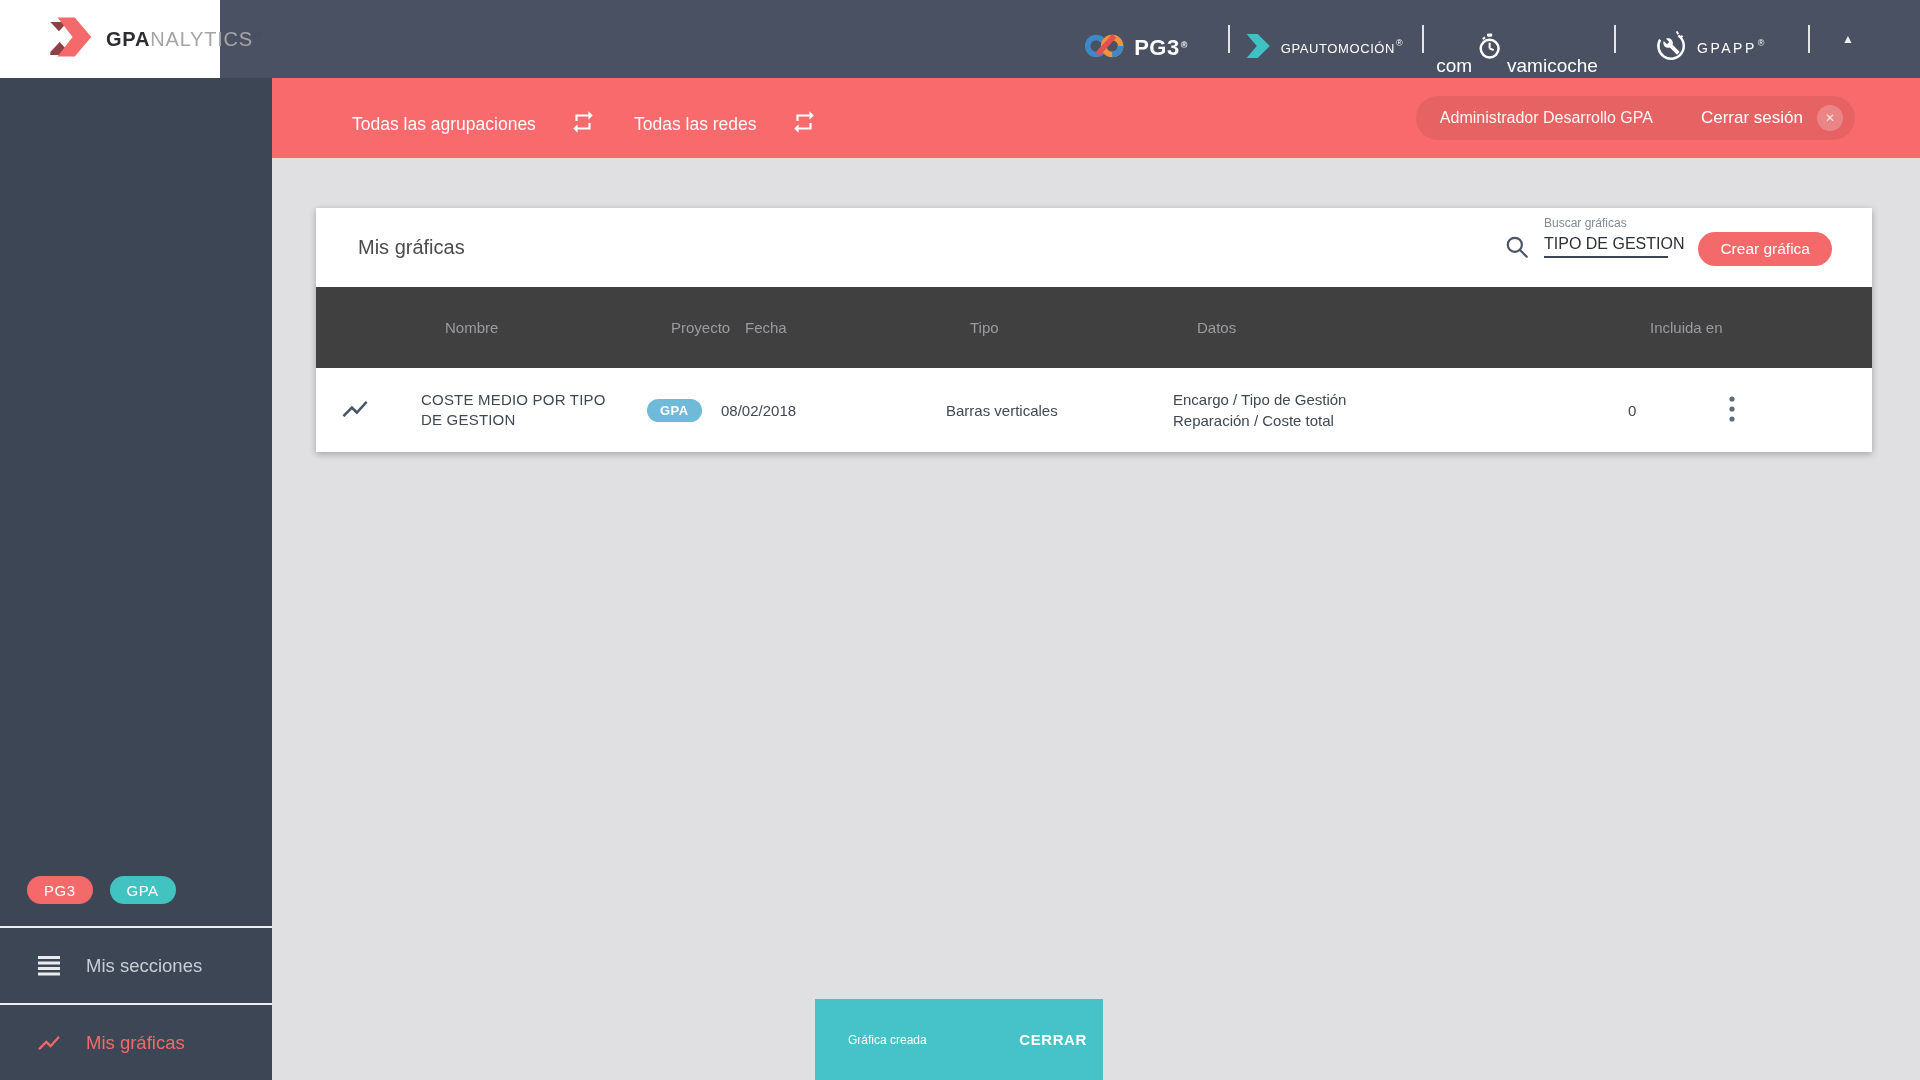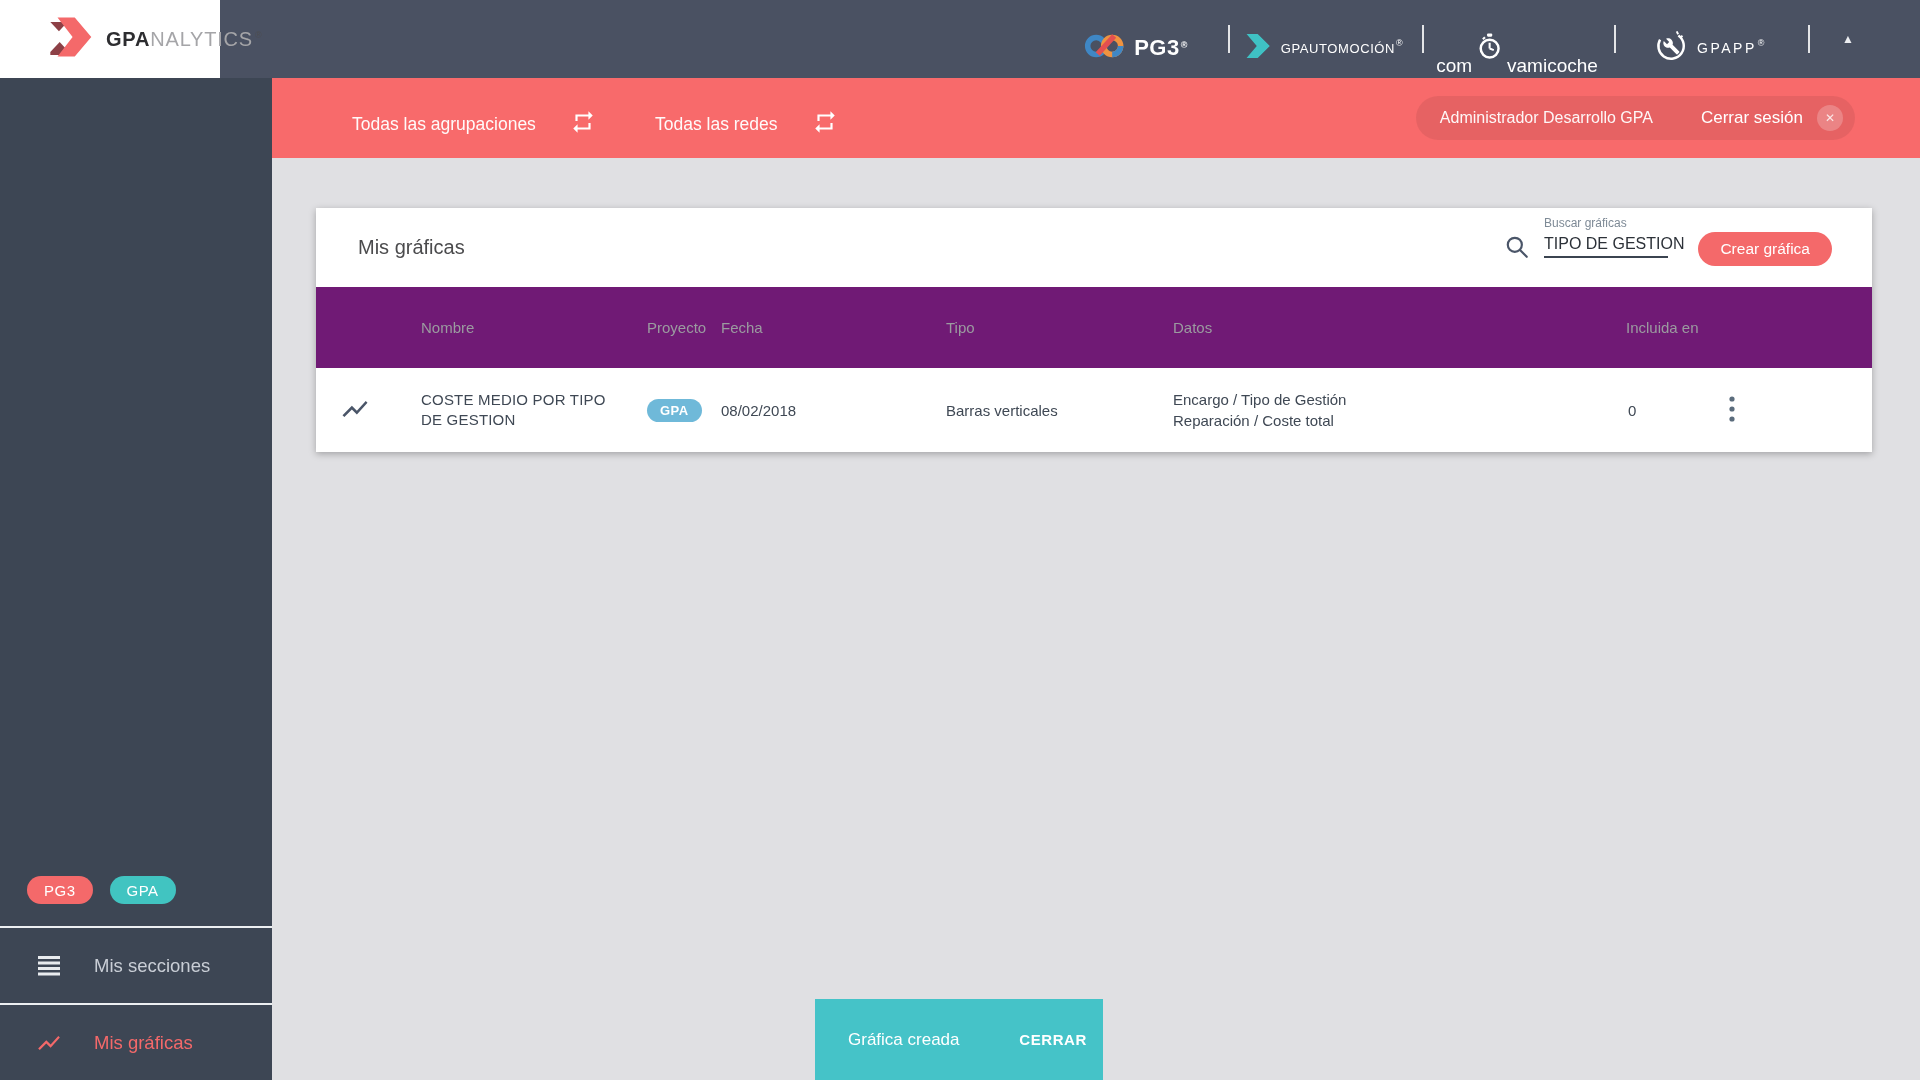--- a/index.html
+++ b/index.html
@@ -24,39 +24,39 @@
   .coche-label { font-size:19px;margin-top:36px; }
   .gpapp-label { font-size:14px; letter-spacing:2.5px; }
   .vdiv { position:absolute; top:25px; width:2px; height:28px; background:rgba(255,255,255,.85); }
   .collapse-btn { position:absolute; left:1848px; top:0; height:78px; display:flex; align-items:center;
                   transform:translateX(-50%); color:#eceef1; font-size:12px; cursor:pointer; }
 
   
   .filterbar { position:absolute; left:272px; top:78px; width:1648px; height:80px; background:#f86a6b; }
   .filter-group { position:absolute; top:0; height:92px; display:flex; align-items:center; gap:34px;
                   color:rgba(255,255,255,.97); font-size:17.5px; cursor:pointer; }
-  .fg-1 { left:80px; } .fg-2 { left:383px; }
+  .fg-1 { left:80px; } .fg-2 { left:362px; }
   .session-pill { position:absolute; right:65px; top:18px; height:44px; border-radius:22px;
                   background:rgba(0,0,0,.07); display:flex; align-items:center; padding:0 12px 0 24px; }
   .user-name { font-size:16px; color:rgba(255,255,255,.95); margin-right:48px; }
   .logout-label { font-size:17px; color:#fff; cursor:pointer; margin-right:14px; }
   .x-circle { width:26px; height:26px; border-radius:50%; background:rgba(255,255,255,.22);
               color:rgba(255,255,255,.8); display:flex; align-items:center; justify-content:center;
               font-size:12px; font-weight:bold; cursor:pointer; }
 
   
   .sidebar { position:absolute; left:0; top:78px; width:272px; height:1002px; background:#3d4654; }
   .sidebar-bottom { position:absolute; left:0; bottom:0; width:100%; }
   .badge-row { display:flex; gap:17px; padding:0 0 22px 27px; }
   .pill { height:28px; border-radius:14px; display:flex; align-items:center; justify-content:center;
           color:#fff; font-size:15px; padding:0 17px; cursor:pointer; letter-spacing:.5px; }
   .pill-pg3 { background:#f4696a; }
   .pill-gpa { background:#41c4c1; }
   .menu-item { height:77px; display:flex; align-items:center; border-top:2px solid #edeff2;
-               padding-left:34px; gap:30px; cursor:pointer; font-size:18.5px; color:#c9ced6; }
+               padding-left:34px; gap:22px; cursor:pointer; font-size:18.5px; color:#c9ced6; }
   .menu-item .mi-icon { width:30px; display:flex; justify-content:center; }
   .menu-item.active { color:#f4696a; }
 
   
   .main-card { position:absolute; left:316px; top:208px; width:1556px; height:244px; background:#fff;
                box-shadow:0 2px 7px rgba(0,0,0,.28); }
   .card-header { position:relative; height:79px; background:#fff; }
   .card-title { position:absolute; left:42px; top:0; height:79px; display:flex; align-items:center;
                 font-size:20px; color:#4b4b4d; }
   .search-icon { position:absolute; right:342px; top:26px; cursor:pointer; }
@@ -64,34 +64,34 @@
   .search-label { font-size:12px; color:#7e8a96; margin-bottom:5px; }
   .search-value { font-size:16px; color:#2c3138; border-bottom:2px solid #3b4450; padding-bottom:3px;
                   white-space:nowrap; display:flex; align-items:center; }
   .caret { display:inline-block; width:2px; height:17px; background:#2c3138; margin-left:1px; }
   .create-btn { position:absolute; right:40px; top:24px; height:34px; border-radius:17px; border:none;
                 background:#f4696a; color:#fff; font-size:15.5px; display:flex; align-items:center;
                 padding:0 22px; cursor:pointer; font-family:inherit; }
 
   .grid-row { display:grid; grid-template-columns:105px 226px 74px 225px 227px 453px 93px 1fr;
               align-items:center; }
-  .thead { height:81px; background:#701a75; color:#9b9ba0; font-size:15px; }
+  .thead { height:81px; background:#404040; color:#9b9ba0; font-size:15px;padding-left:24px; }
   .trow { height:84px; background:#fff; color:#3f4854; font-size:15px; cursor:pointer; }
   .cell-icon { padding-left:24px; }
   .row-name { max-width:205px; line-height:20px; letter-spacing:.2px; }
   .badge-gpa { display:inline-block; background:#6fb9d9; color:#fff; font-size:13px; font-weight:bold;
                border-radius:12px; padding:4px 13px; letter-spacing:.5px; }
   .datos-cell div { line-height:21px; }
   .incluida-cell { padding-left:2px; }
   .kebab { width:26px; height:40px; display:flex; align-items:center; justify-content:center; cursor:pointer; }
 
   
   .snackbar { position:absolute; left:815px; top:999px; width:288px; height:81px; background:#45c3c8;
               display:flex; align-items:center; justify-content:space-between; padding:0 16px 0 33px; color:#fff; }
-  .snack-msg { font-size:17px; }
+  .snack-msg { font-size:12px; }
   .snack-action { font-size:15px; font-weight:bold; letter-spacing:.6px; cursor:pointer; background:none; border:none; color:#fff; font-family:inherit; }
 </style>
 </head>
 <body>
 
 <div class="screen">
 
   <header class="topbar">
     <div class="logo-box">
       <span>

